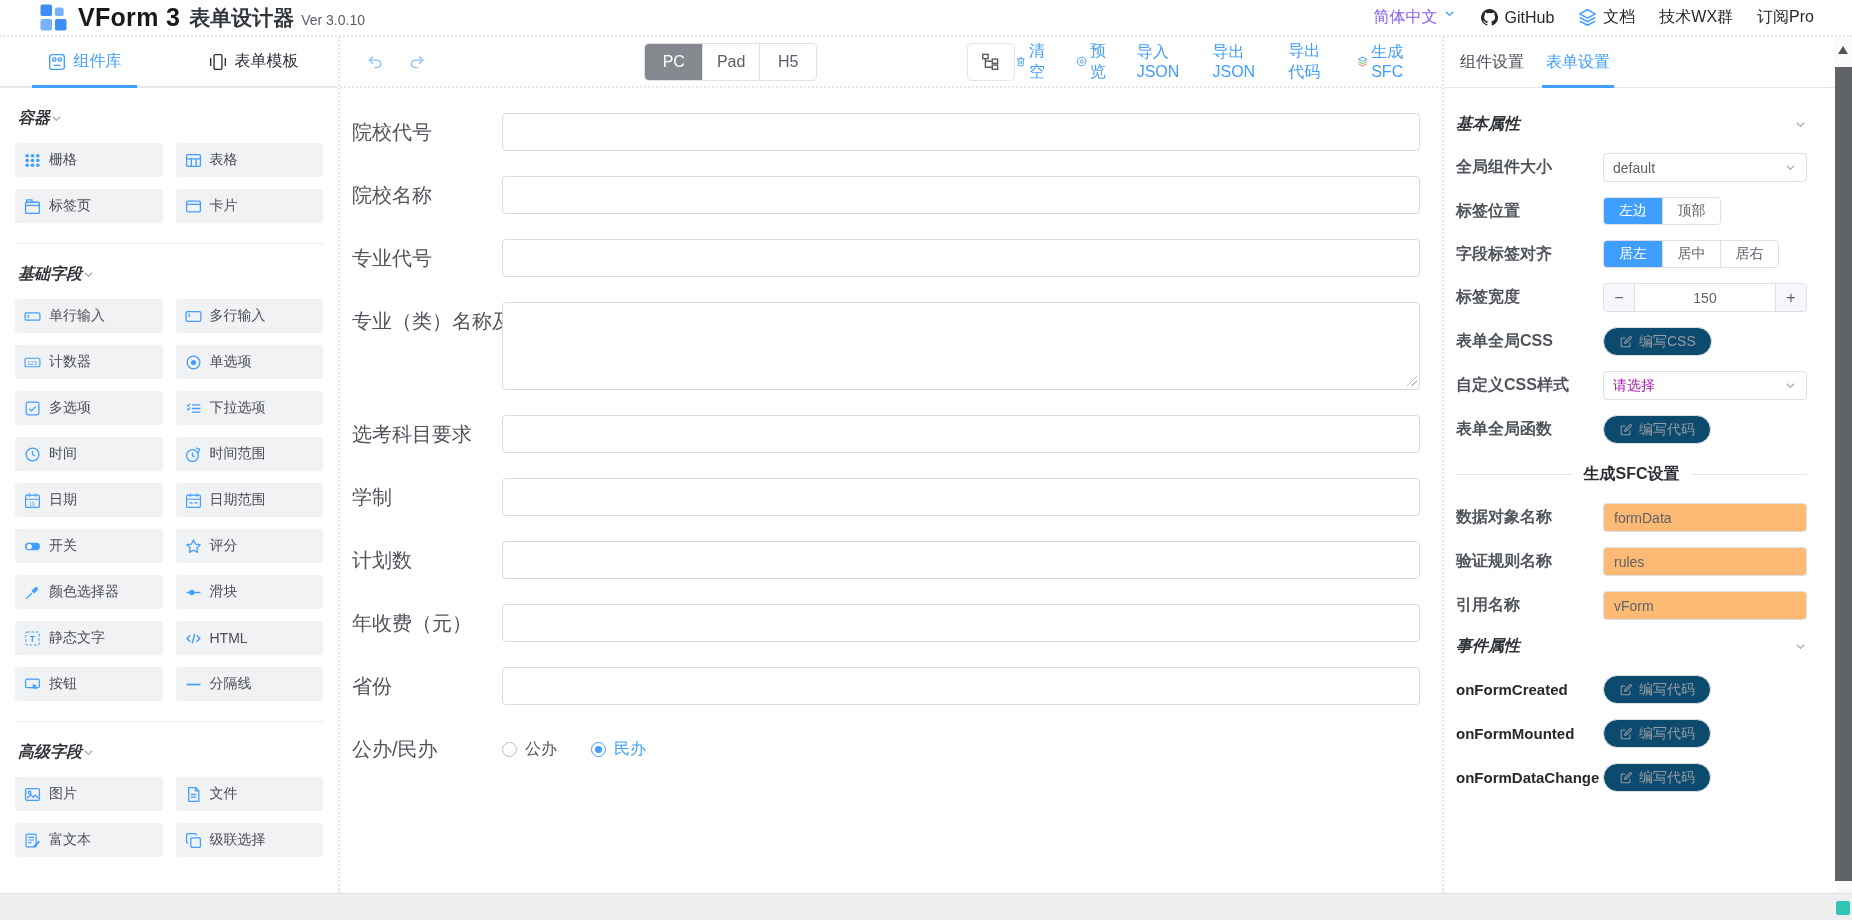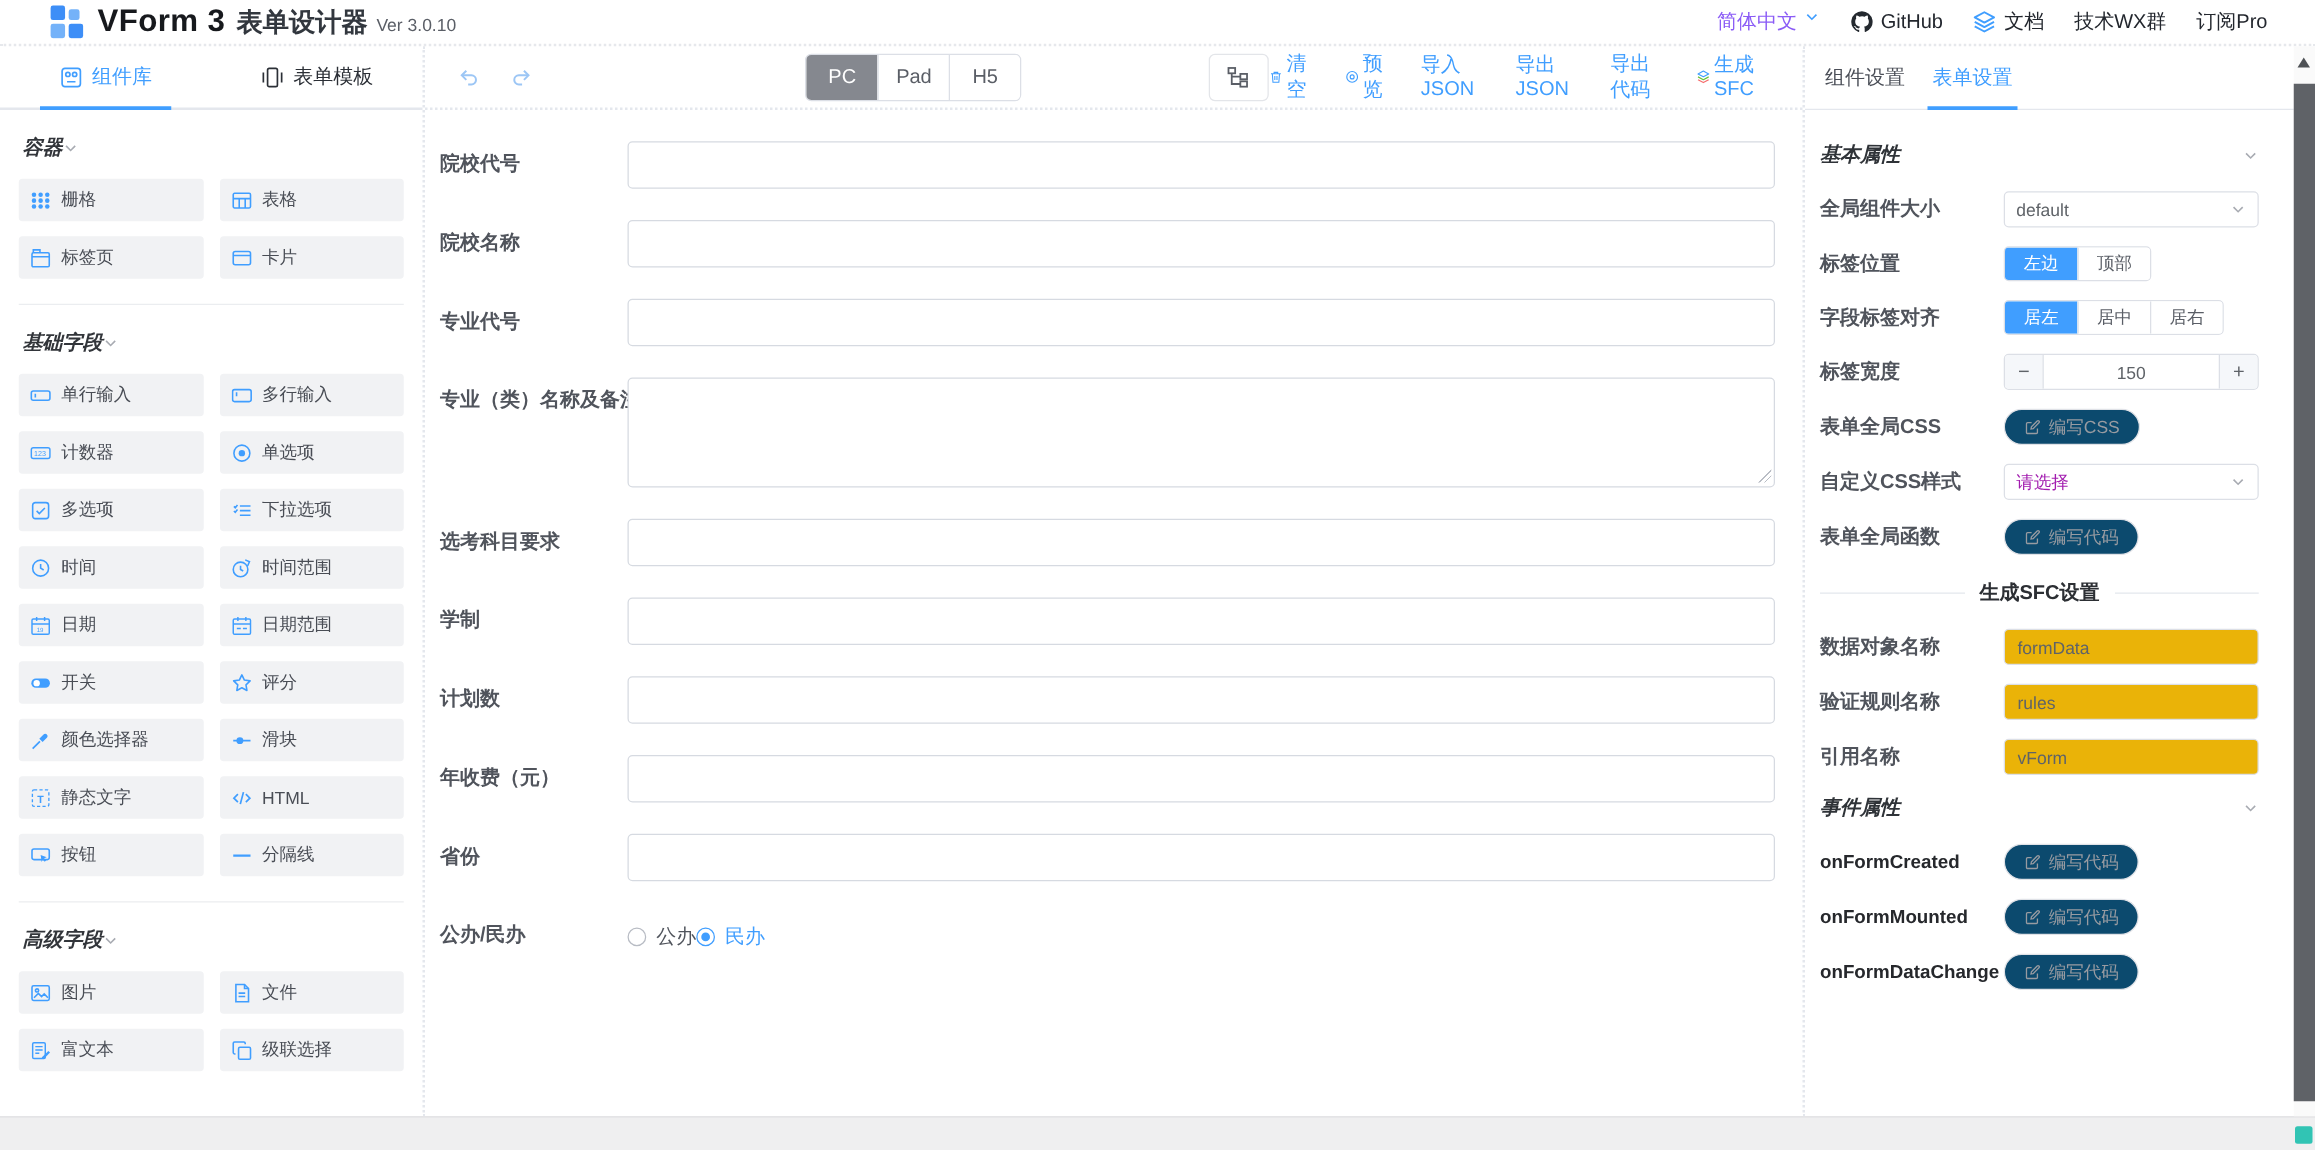--- a/index.html
+++ b/index.html
@@ -59,33 +59,33 @@
     display:flex;align-items:center;justify-content:center;cursor:pointer}
   .outline-btn svg{width:19px;height:19px;color:#5a5e66}
   .tb-actions{margin-left:auto;display:flex;align-items:center;gap:25px}
   .tb-action{display:flex;align-items:center;gap:3px;font-size:16px;color:#409eff;cursor:pointer}
   .tb-action svg{width:17px;height:17px;color:#409eff}
   .sfc-ic{width:19px;height:19px}
 
   
   .canvas{flex:1;background:#fff;padding:25px 22px 0 12px;overflow:hidden}
   .fld{display:flex;align-items:flex-start;margin-bottom:25px}
-  .fld-label{width:150px;flex:0 0 150px;font-size:16px;font-weight:700;color:#50545c;line-height:38px;
+  .fld-label{width:150px;flex:0 0 150px;font-size:20px;font-weight:400;color:#50545c;line-height:38px;
     padding-right:10px;white-space:nowrap}
   .fld-ctrl{flex:1}
   .inp{width:100%;height:38px;border:1px solid #d6dae1;border-radius:4px;background:#fff;outline:none;
     font-size:15px;padding:0 11px;color:#303133;font-family:inherit}
   .txa{width:100%;height:88px;border:1px solid #d6dae1;border-radius:4px;background:#fff;outline:none;
     resize:none;font-size:15px;padding:6px 11px;font-family:inherit;position:relative;display:block}
   .txa-wrap{position:relative;flex:1}
   .txa-grip{position:absolute;right:3px;bottom:4px;width:11px;height:11px;
     background:
       linear-gradient(135deg,transparent 0 52%,#b9bdc5 52% 58%,transparent 58% 72%,#b9bdc5 72% 78%,transparent 78%);
   }
-  .radio-row{display:flex;height:38px}
+  .radio-row{display:flex;gap:34px;height:38px}
   .radio{display:flex;align-items:center;gap:8px;font-size:16px;color:#50545c;cursor:pointer}
   .radio .dot{width:15px;height:15px;border:1px solid #b8bcc4;border-radius:50%;background:#fff;position:relative}
   .radio.checked{color:#409eff}
   .radio.checked .dot{border-color:#409eff}
   .radio.checked .dot::after{content:"";position:absolute;left:3px;top:3px;right:3px;bottom:3px;
     background:#409eff;border-radius:50%}
 
   
   .right{width:410px;flex:0 0 410px;border-left:2px dotted #e4e7ed;display:flex;flex-direction:column;min-height:0}
   .rp-tabs{height:51px;flex:0 0 51px;display:flex;align-items:center;gap:14px;padding-left:12px;
@@ -111,21 +111,21 @@
   .seg-opt.active{background:#409eff;color:#fff;border-color:#409eff}
   .stepper{width:204px;height:29px;border:1px solid #dcdfe6;border-radius:4px;display:flex;overflow:hidden;background:#fff}
   .step-btn{width:30px;flex:0 0 30px;background:#f5f7fa;color:#5f6368;display:flex;align-items:center;
     justify-content:center;font-size:16px;cursor:pointer}
   .step-val{flex:1;display:flex;align-items:center;justify-content:center;font-size:14px;color:#5f6368;
     border-left:1px solid #dcdfe6;border-right:1px solid #dcdfe6}
   .pill-btn{height:29px;padding:0 15px;border:1px solid #e0e2e7;border-radius:15px;background:#0c4a6e;
     color:#989ba1;font-size:14px;display:inline-flex;align-items:center;gap:6px;cursor:pointer;white-space:nowrap}
   .pill-btn svg{width:14px;height:14px;color:#989ba1}
   .rp-input{width:204px;height:29px;border:1px solid #dcdfe6;border-radius:4px;padding:0 10px;
-    font-size:14px;color:#5f6368;outline:none;font-family:inherit;background:#eab308}
+    font-size:14px;color:#5f6368;outline:none;font-family:inherit;background:#fdba74}
   .sfc-divider{display:flex;align-items:center;gap:12px;margin:20px 0 18px}
   .sfc-divider::before,.sfc-divider::after{content:"";flex:1;border-top:1px solid #e4e7ed}
   .sfc-div-title{font-size:16px;font-weight:bold;color:#2c2f34}
 
   
   .footer{height:27px;flex:0 0 27px;background:#efeff0;border-top:1px solid #dfe0e2}
   .scrollbar{position:absolute;top:37px;right:0;bottom:27px;width:17px;background:#fafafa;z-index:5}
   .sb-up{position:absolute;top:9px;left:3px;width:0;height:0;border-left:5.5px solid transparent;
     border-right:5.5px solid transparent;border-bottom:8px solid #4f5256}
   .sb-thumb{position:absolute;top:30px;bottom:12px;left:0;width:17px;background:#5f6267;cursor:grab}

